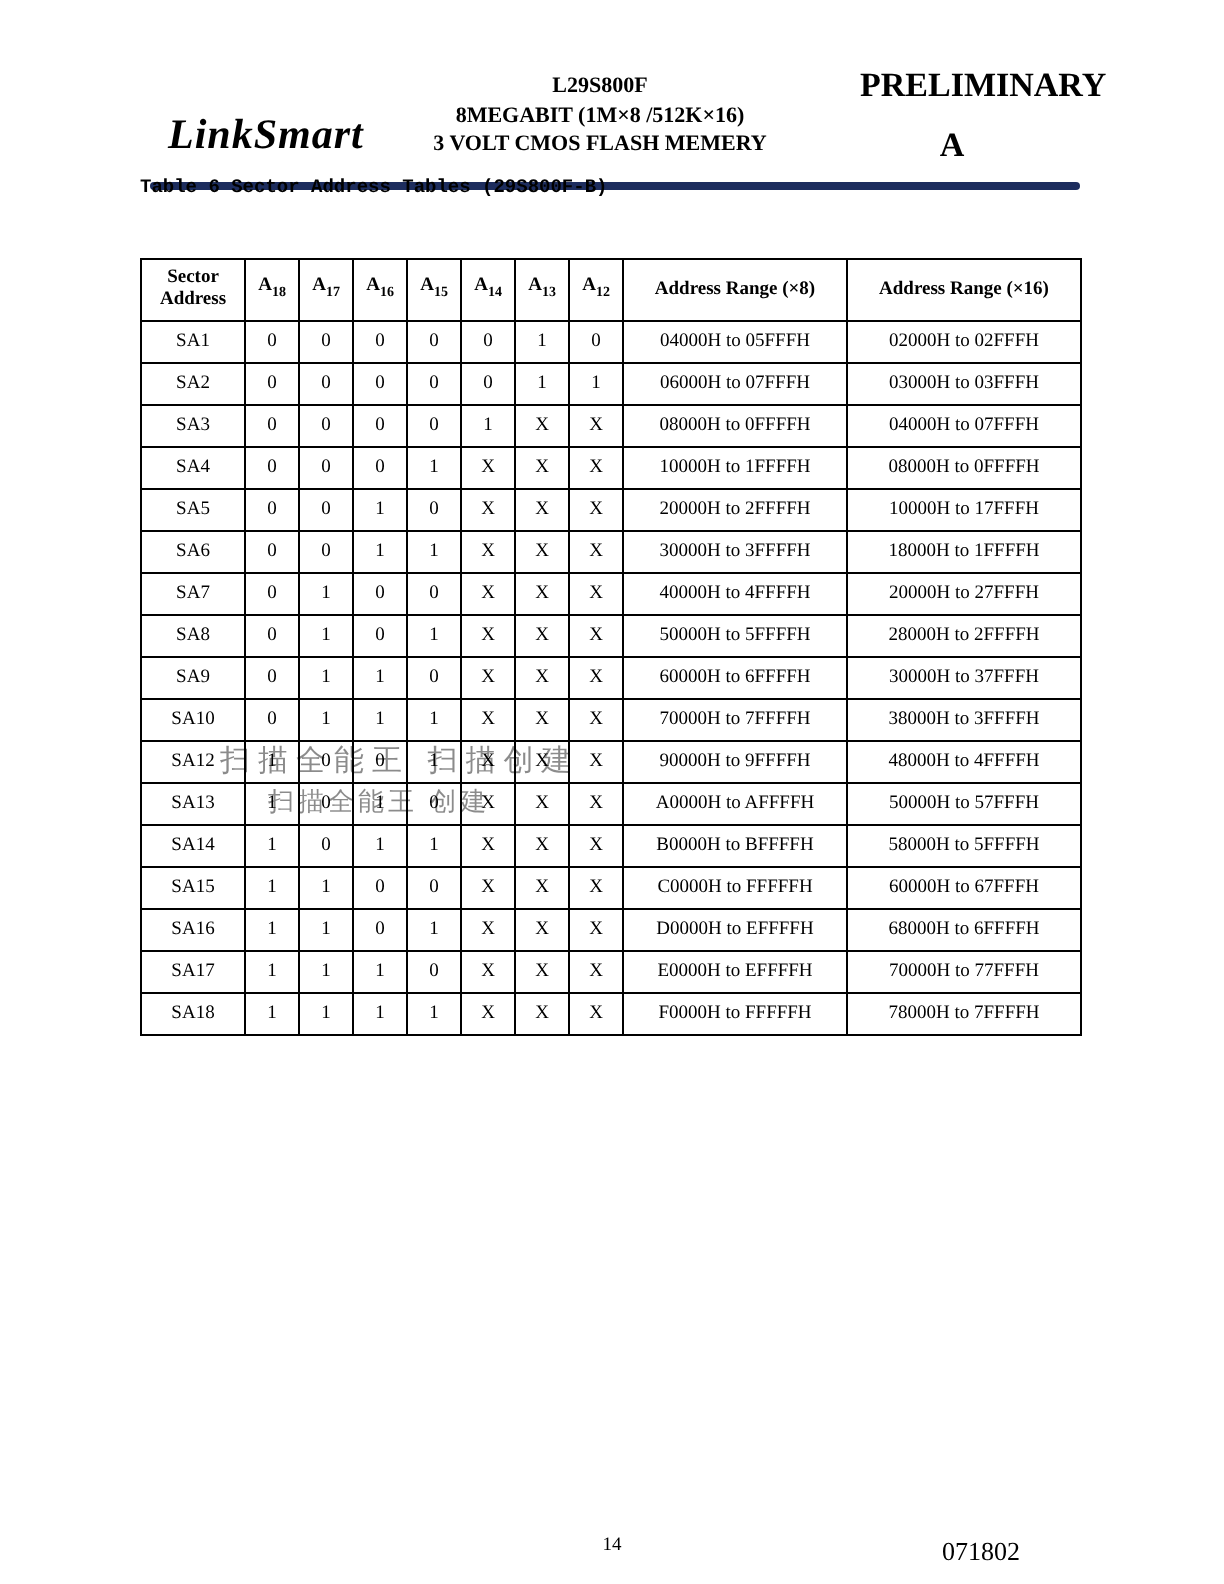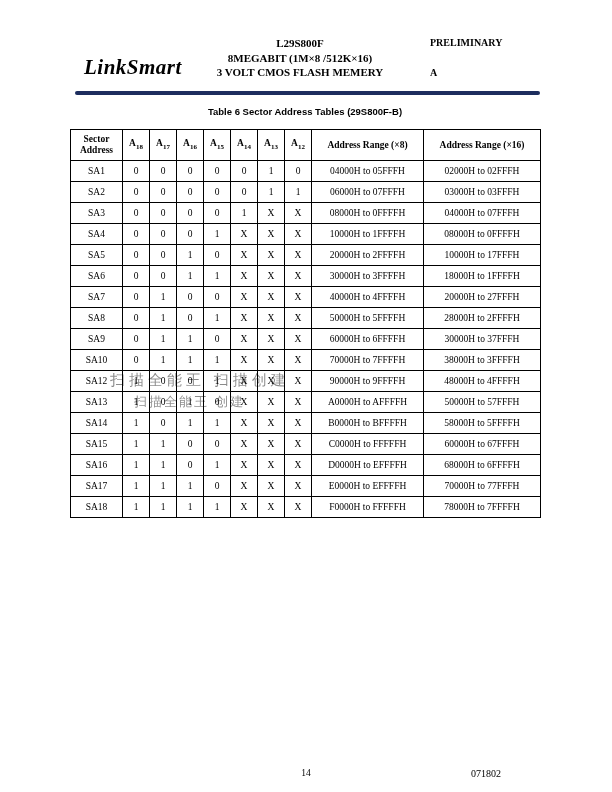--- a/index.html
+++ b/index.html
@@ -13,31 +13,31 @@
     position:absolute;left:84px;top:55px;
     font-family:"Liberation Serif",serif;
     font-size:21px;font-weight:bold;font-style:italic;letter-spacing:0.5px;text-align:right;
   }
   .head-center{
     position:absolute;left:172px;top:36px;width:256px;
     text-align:center;font-weight:bold;font-size:11px;line-height:14.5px;
   }
   .head-right{
     position:absolute;left:430px;top:36px;width:92px;
-    font-weight:bold;font-size:10px;line-height:14.5px;
+    text-align:center;font-weight:bold;font-size:17px;line-height:14.5px;
   }
   .head-right .rev{margin-top:15px;}
   .header-rule{
     position:absolute;left:75px;top:91px;width:465px;height:4px;
     border-radius:2px;
   }
   
   .table-title{
-    position:absolute;left:70px;top:106px;width:470px;
-    text-align:center;font-family:Liberation Sans, sans-serif;
+    position:absolute;left:70px;top:88px;width:470px;
+    text-align:left;font-family:Liberation Mono, monospace;
     font-weight:bold;font-size:9.5px;
   }
   table.sector-table{
     position:absolute;left:70px;top:129px;width:470px;
     border-collapse:collapse;table-layout:fixed;
     font-family:Liberation Serif, serif;
   }
   .sector-table th,.sector-table td{
     border:1px solid #000;text-align:center;vertical-align:middle;
     padding:0;overflow:hidden;
@@ -56,21 +56,21 @@
     letter-spacing:4px;white-space:nowrap;pointer-events:none;
     font-family:"DejaVu Sans",sans-serif;
   }
   .watermark .wl2{margin-left:24px;letter-spacing:2px;font-size:13px;}
   
   .footer-page{
     position:absolute;left:0;top:768px;width:612px;text-align:center;
     font-size:9.5px;
   }
   .footer-doc{
-    position:absolute;left:455px;top:768px;font-size:10px;padding-left:16px;
+    position:absolute;left:455px;top:768px;font-size:13px;padding-left:16px;
   }
 </style>
 </head>
 <body>
 
 <div class="page">
 
   <div class="logo">LinkSmart</div>
 
   <div class="head-center">

